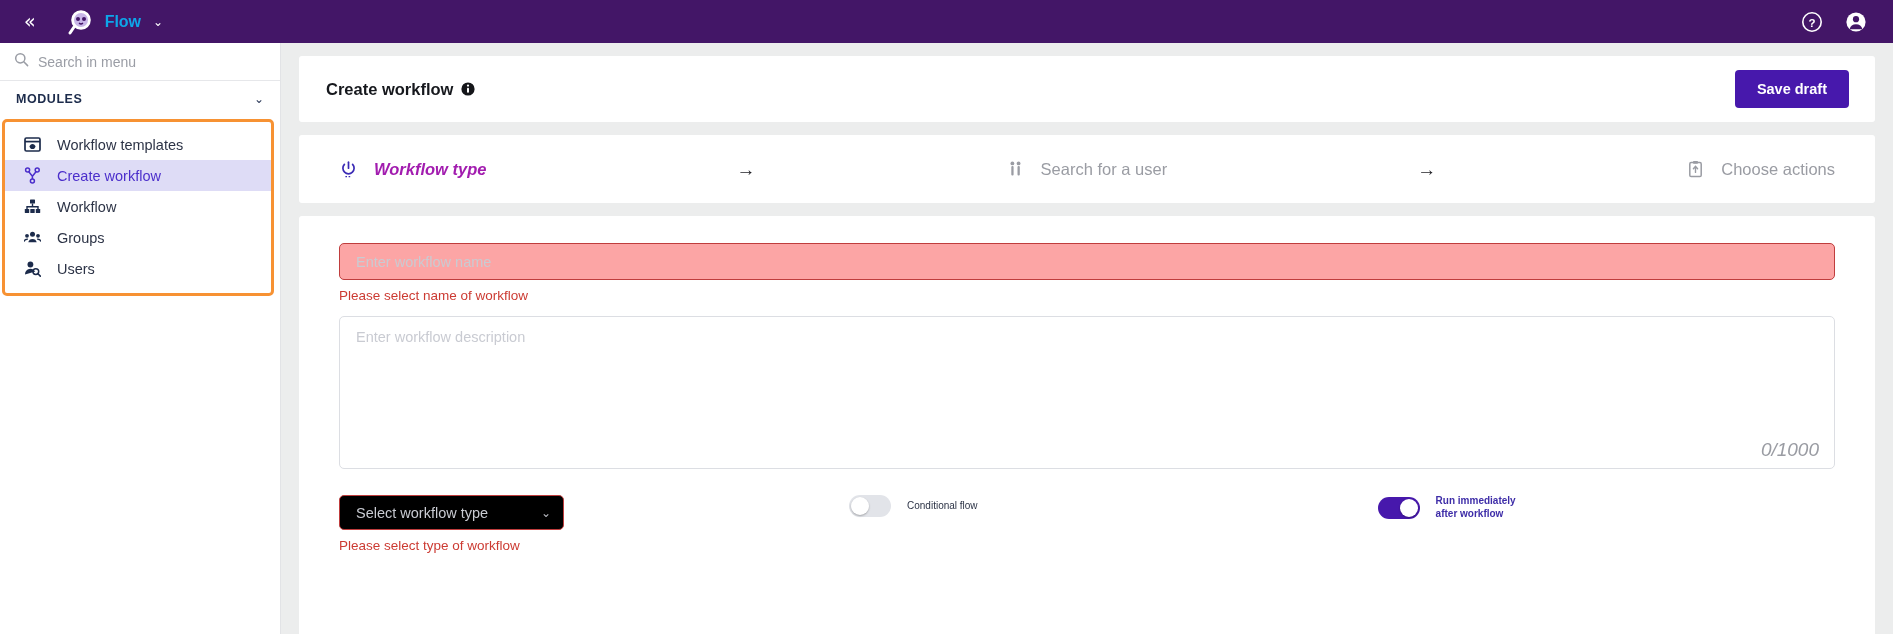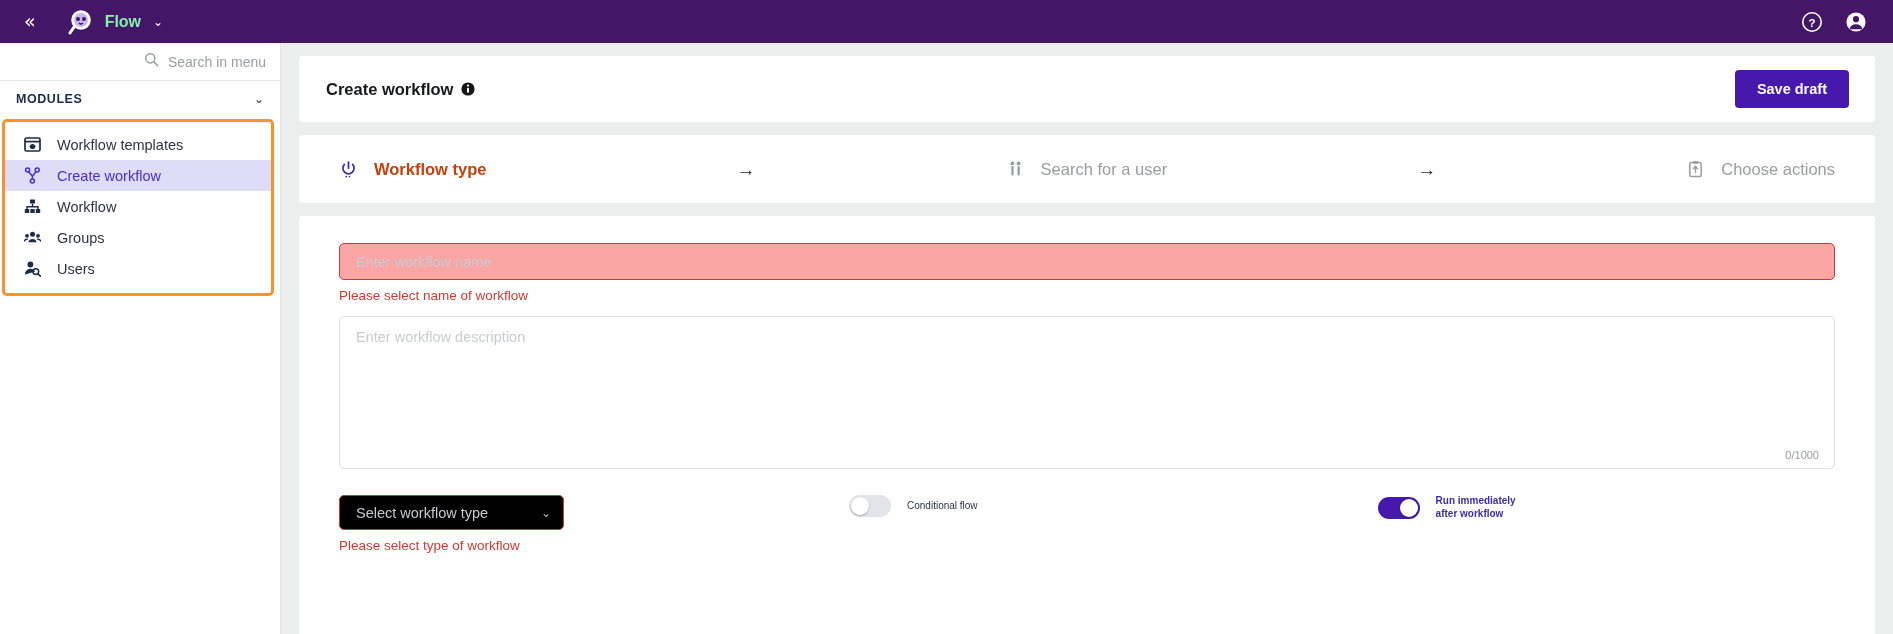--- a/index.html
+++ b/index.html
@@ -33,21 +33,21 @@
     align-items: center;
     gap: 9px;
     margin-left: 28px;
     cursor: pointer;
   }
   .brand-logo {
     width: 28px; height: 28px;
     position: relative;
   }
   .brand-name {
-    color: #86efac;
+    color: #0ea5e9;
     font-size: 16px;
     font-weight: bold;
   }
   .brand-caret {
     color: #ffffff;
     font-size: 12px;
     margin-left: 3px;
   }
   .topbar-right {
     margin-left: auto;
@@ -69,21 +69,20 @@
     flex: 0 0 281px;
     position: relative;
   }
   .search-row {
     height: 38px;
     display: flex;
     align-items: center;
     gap: 9px;
     padding: 0 14px;
     border-bottom: 1px solid #e6e7ea;
-    justify-content: flex-end;
   }
   .search-placeholder {
     color: #9a9da5;
     font-size: 14px;
   }
   .modules-row {
     height: 36px;
     display: flex;
     align-items: center;
     justify-content: space-between;
@@ -167,22 +166,23 @@
   .step {
     display: flex;
     align-items: center;
     gap: 16px;
   }
   .step-label {
     font-size: 16.5px;
     color: #9a9ca3;
   }
   .step.active .step-label {
-    color: #c2410c;
+    color: #a21caf;
     font-weight: bold;
+    font-style: italic;
   }
   .step-sep {
     flex: 1;
     display: flex;
     justify-content: center;
     color: #1c1c21;
     font-size: 19px;
     line-height: 1;
   }
   .step-icon { display: flex; align-items: center; }
@@ -222,22 +222,23 @@
     color: #2c3346;
     font-family: "Liberation Sans", sans-serif;
     resize: none;
     outline: none;
   }
   .desc-area::placeholder { color: #c9cbd2; }
   .char-count {
     position: absolute;
     right: 16px;
     bottom: 12px;
-    font-size: 11px;
+    font-size: 19px;
     color: #9a9ca3;
+    font-style: italic;
   }
 
   .controls-row {
     margin-top: 22px;
     display: flex;
     align-items: flex-start;
   }
   .select-col { width: 225px; flex: 0 0 225px; }
   .select-box {
     height: 35px;

